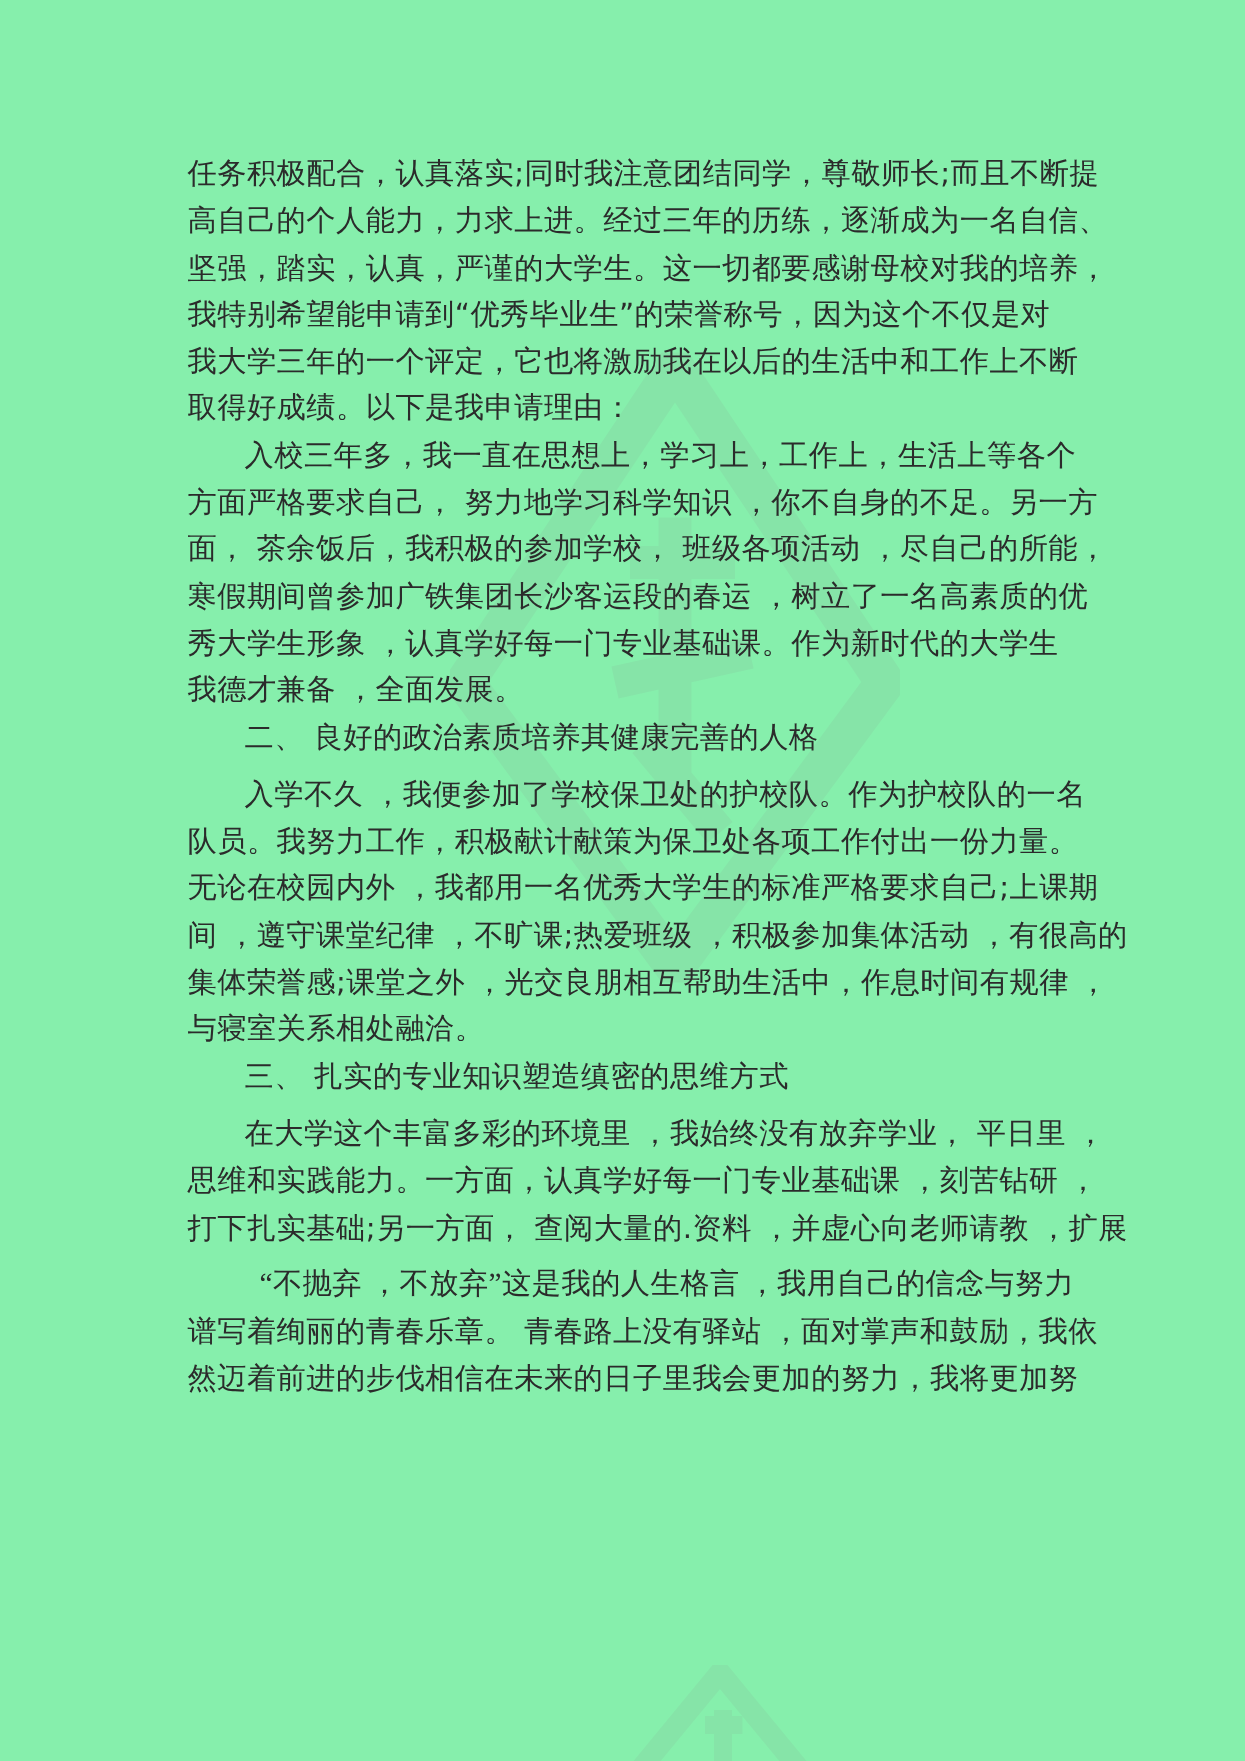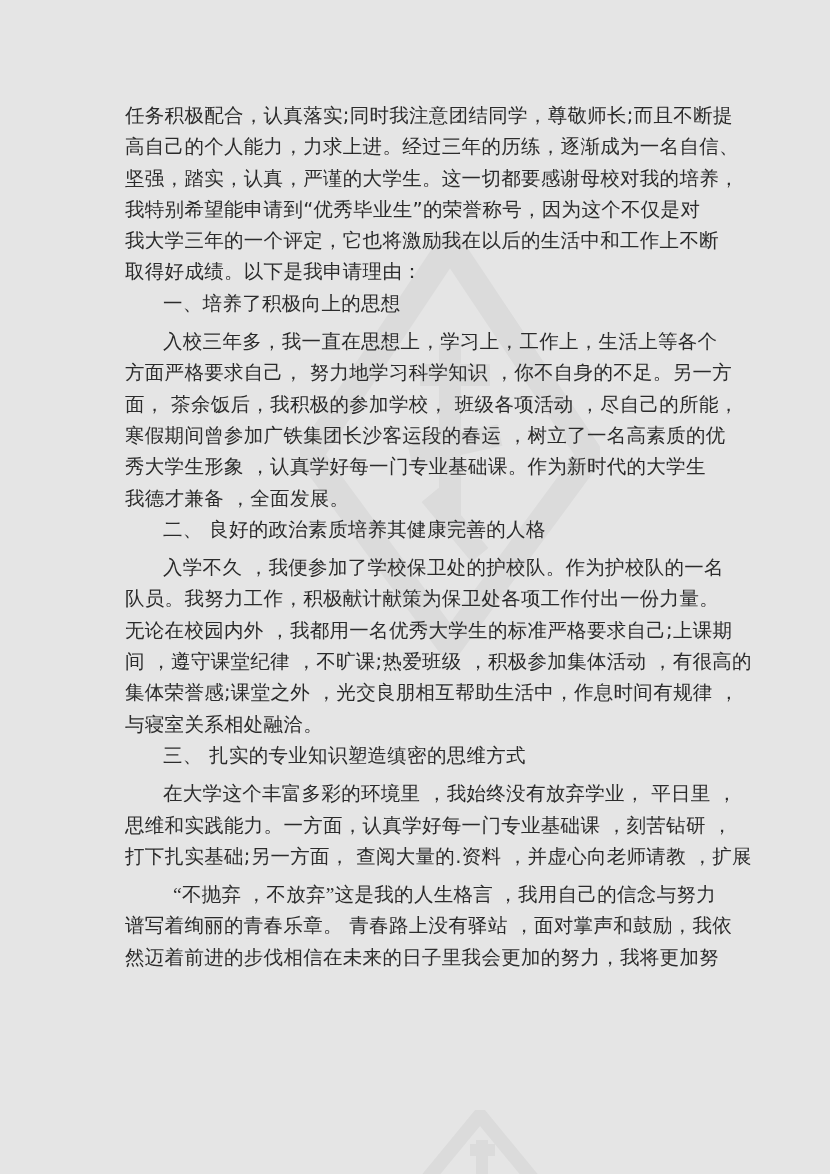--- a/index.html
+++ b/index.html
@@ -13,21 +13,21 @@
       position: relative;
       overflow: hidden;
       font-family: "DejaVu Sans", "Liberation Sans", sans-serif;
       color: #2b2b2b;
     }
     .page {
       position: absolute;
       left: 0; top: 0;
       width: 830px;
       height: 1174px;
-      background: #e5e5e5;
+      background: #86efac;
     }
     .watermark {
       position: absolute;
       pointer-events: none;
       opacity: 0.10;
     }
     .wm-1 { left: 300px; top: 235px; width: 300px; height: 420px; }
     .wm-2 { left: 400px; top: 1110px; width: 160px; height: 80px; }
     .content {
       position: absolute;
@@ -69,21 +69,20 @@
 
     <div>
       <div class="line">任务积极配合，认真落实;同时我注意团结同学，尊敬师长;而且不断提</div>
       <div class="line">高自己的个人能力，力求上进。经过三年的历练，逐渐成为一名自信、</div>
       <div class="line">坚强，踏实，认真，严谨的大学生。这一切都要感谢母校对我的培养，</div>
       <div class="line">我特别希望能申请到“优秀毕业生”的荣誉称号，因为这个不仅是对</div>
       <div class="line">我大学三年的一个评定，它也将激励我在以后的生活中和工作上不断</div>
       <div class="line">取得好成绩。以下是我申请理由：</div>
     </div>
 
-    <div class="line heading">一、培养了积极向上的思想</div>
 
     <div>
       <div class="line indent">入校三年多，我一直在思想上，学习上，工作上，生活上等各个</div>
       <div class="line">方面严格要求自己， 努力地学习科学知识 ，你不自身的不足。另一方</div>
       <div class="line">面， 茶余饭后，我积极的参加学校， 班级各项活动 ，尽自己的所能，</div>
       <div class="line">寒假期间曾参加广铁集团长沙客运段的春运 ，树立了一名高素质的优</div>
       <div class="line">秀大学生形象 ，认真学好每一门专业基础课。作为新时代的大学生</div>
       <div class="line">我德才兼备 ，全面发展。</div>
     </div>
 

